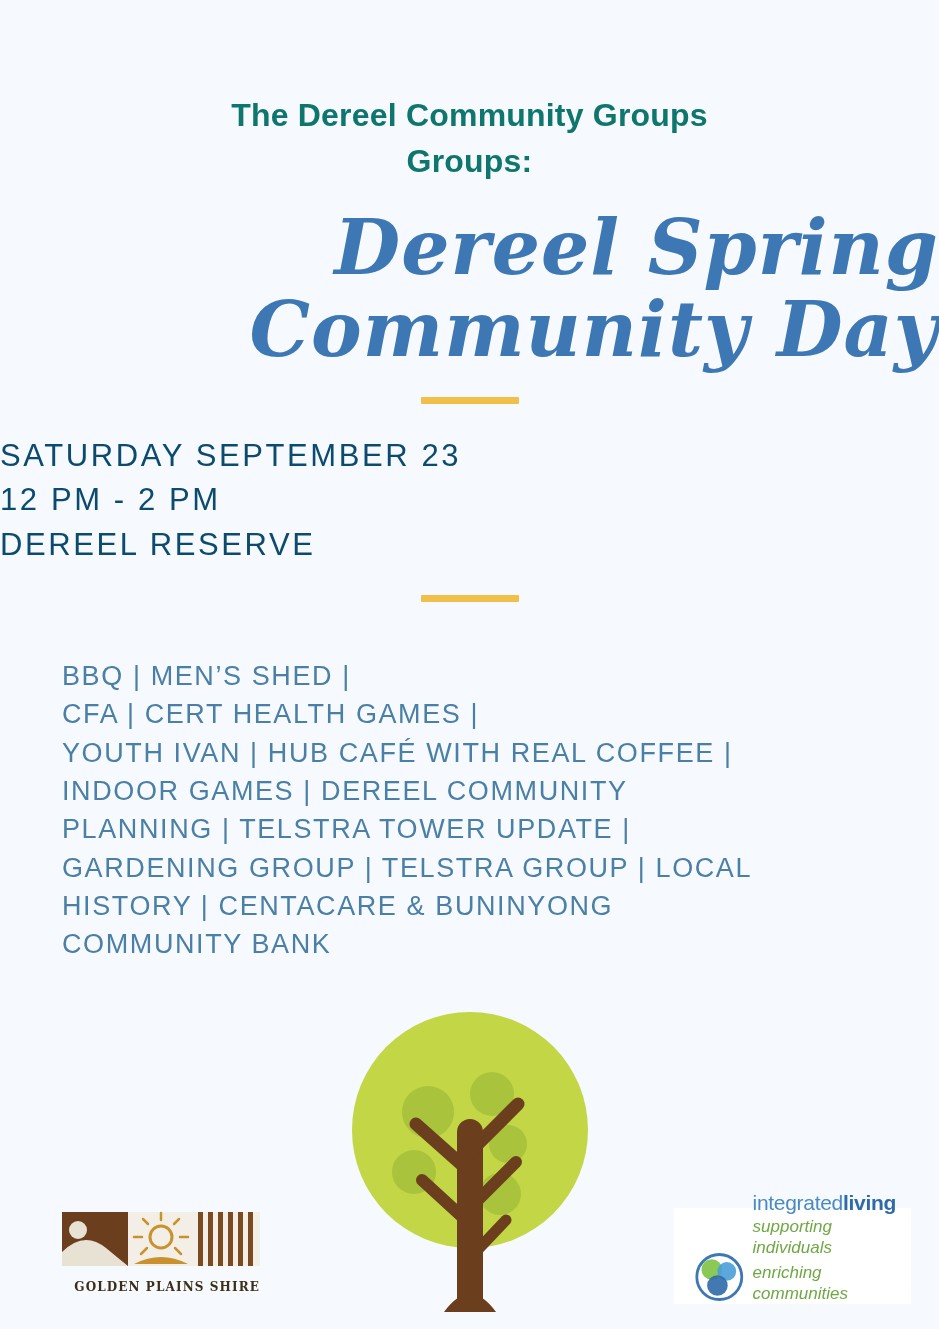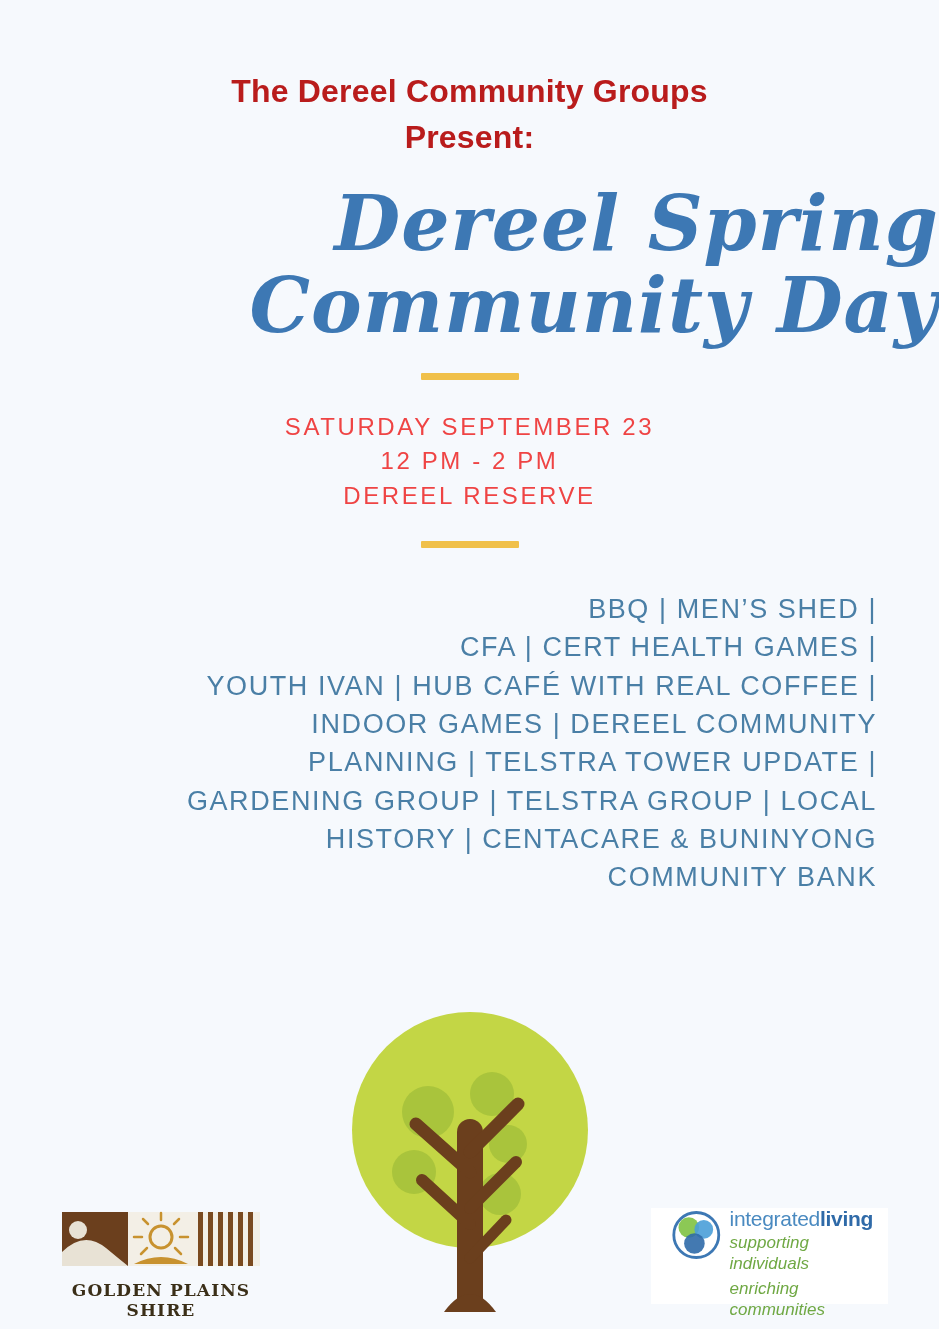--- a/index.html
+++ b/index.html
@@ -18,26 +18,27 @@
     width: 939px;
     height: 1329px;
     background: #f6f9fd;
     box-sizing: border-box;
     overflow: hidden;
   }
 
   
   .presenter {
     text-align: center;
-    color: #b91c1c;
+    color: #0f766e;
     font-weight: bold;
     font-size: 32px;
     line-height: 1.45;
     letter-spacing: 0.2px;
     padding-top: 68px;
+    margin-top: 24px;
   }
 
   
   .title-block {
     text-align: right;
     margin-top: 22px;
     color: #3d78b4;
   }
   .title-line {
     font-family: "DejaVu Serif", serif;
@@ -55,36 +56,35 @@
     background: #f0c04a;
     margin: 26px auto 0 auto;
     border-radius: 1px;
   }
   .divider.second {
     margin-top: 28px;
   }
 
   
   .details {
-    text-align: center;
-    color: #ef4444;
-    font-size: 24px;
+    color: #0c4a6e;
+    font-size: 31px;
     letter-spacing: 2.6px;
     line-height: 1.43;
     margin-top: 30px;
   }
 
   
   .activities {
-    text-align: right;
+    text-align: left;
     color: #4a7fa6;
     font-size: 27px;
     letter-spacing: 1.6px;
     line-height: 1.42;
-    margin-top: 42px;
+    margin-top: 55px;
     padding: 0 62px;
   }
 
   
   .tree-wrap {
     position: absolute;
     left: 0;
     right: 0;
     top: 1012px;
     display: flex;
@@ -101,36 +101,36 @@
   }
   .gps-art {
     position: relative;
     width: 198px;
     height: 62px;
     overflow: hidden;
   }
   .gps-caption {
     font-family: "DejaVu Serif", serif;
     font-weight: bold;
-    font-size: 17px;
+    font-size: 12px;
     letter-spacing: 1.1px;
     color: #3b2f18;
-    text-align: center;
+    text-align: right;
     margin-top: 6px;
   }
 
   .logo-il {
     position: absolute;
-    left: 651px;
+    left: 674px;
     top: 1208px;
     width: 237px;
     height: 96px;
     background: #ffffff;
     display: flex;
-    align-items: flex-start;
+    align-items: flex-end;
     padding-left: 20px;
     box-sizing: border-box;
   }
   .il-text {
     margin-left: 8px;
   }
   .il-name {
     font-size: 21px;
     letter-spacing: -0.3px;
     color: #3d78b4;
@@ -146,21 +146,21 @@
     margin-top: 3px;
   }
 </style>
 </head>
 <body>
 
 <div class="poster">
 
   <div class="presenter">
     <div>The Dereel Community Groups</div>
-    <div>Present:</div>
+    <div>Groups:</div>
   </div>
 
   <div class="title-block">
     <div class="title-line">Dereel Spring</div>
     <div class="title-line">Community Day</div>
   </div>
 
   <div class="divider"></div>
 
   <div class="details">

